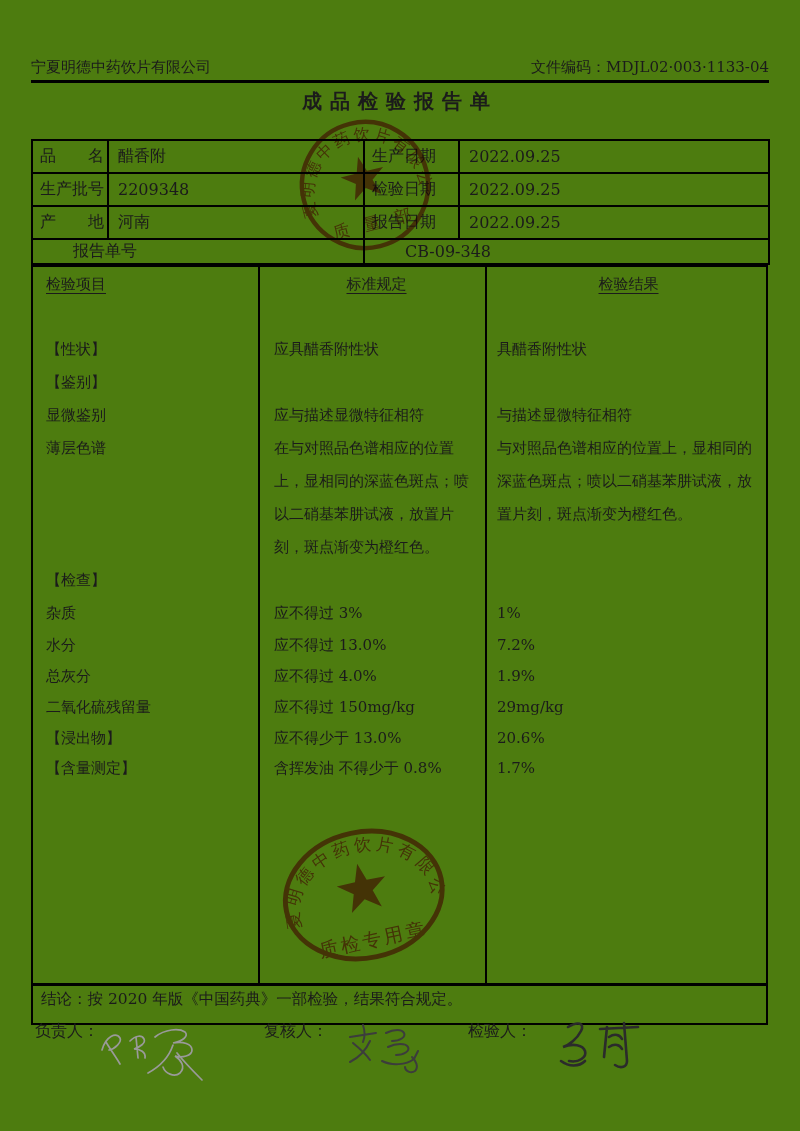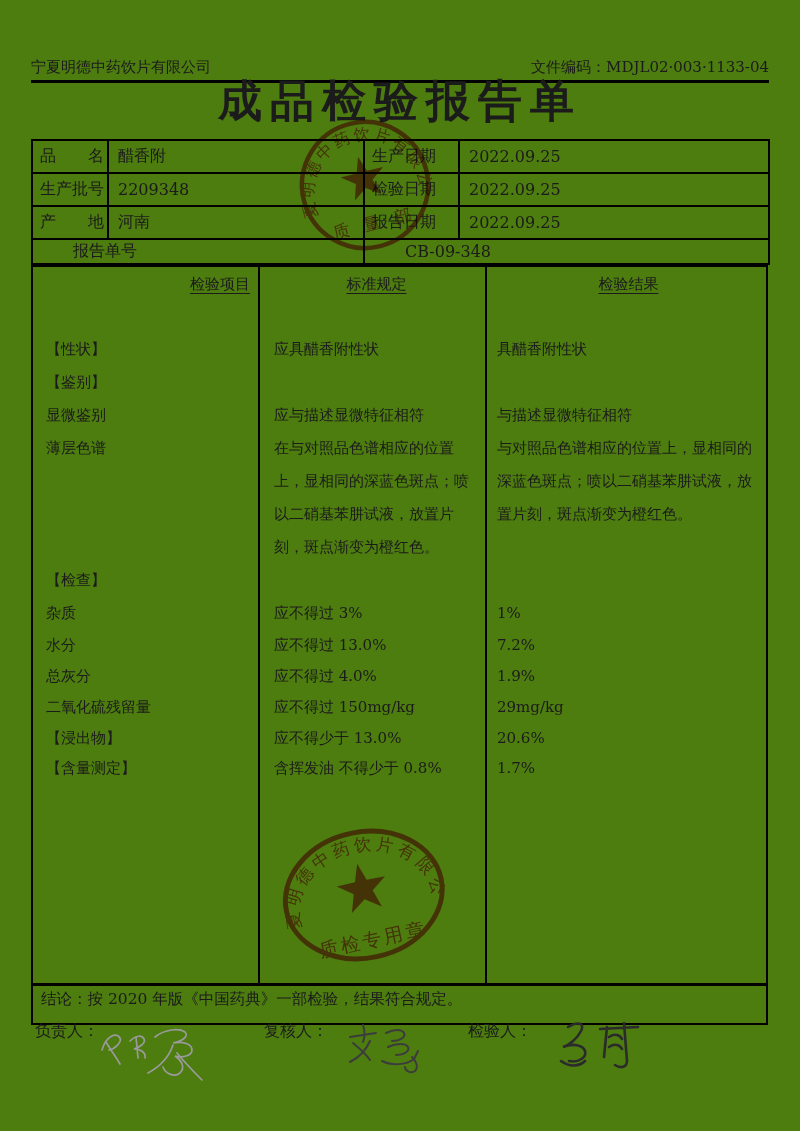--- a/index.html
+++ b/index.html
@@ -9,21 +9,21 @@
   }
   
   .doc-header{
     position:absolute;left:31px;right:31px;top:53px;height:24px;
     border-bottom:3px solid #000;display:flex;justify-content:space-between;
     align-items:flex-end;font-size:15px;padding-bottom:3px;
   }
   .doc-header .right{white-space:nowrap;}
   .page-title{
     position:absolute;top:84px;left:0;width:100%;text-align:center;
-    font-size:44px;font-weight:bold;letter-spacing:8px;line-height:34px;
+    font-size:20px;font-weight:bold;letter-spacing:8px;line-height:34px;
   }
   
   .info-table{
     position:absolute;top:139px;left:31px;width:737px;
     border-collapse:collapse;table-layout:fixed;font-size:16px;
   }
   .info-table td{
     border:2px solid #000;height:31px;padding:0 2px 0 7px;
     overflow:hidden;white-space:nowrap;margin-top:8px;
   }
@@ -35,21 +35,21 @@
     border:2px solid #000;border-top-width:3px;box-sizing:border-box;
     display:flex;font-size:15px;
   }
   .rcol{display:flex;flex-direction:column;box-sizing:border-box;height:100%;}
   .rcol.c1{width:227px;border-right:2px solid #000;}
   .rcol.c2{width:227px;border-right:2px solid #000;}
   .rcol.c3{flex:1;}
   .cell{box-sizing:border-box;line-height:33px;padding:0 8px 0 13px;overflow:hidden;}
   .c2 .cell{padding:0 6px 0 14px;}
   .c3 .cell{padding:0 6px 0 10px;}
-  .cell.hd{height:40px;padding-top:7px;line-height:20px;text-align:right;}
+  .cell.hd{height:40px;padding-top:7px;line-height:20px;}
   .cell.hd span{text-decoration:underline;text-underline-offset:4px;}
   .c2 .cell.hd,.c3 .cell.hd{text-align:center;}
   .cell.sp{height:26px;}
   .cell.h33{height:33px;}
   .cell.h132{height:132px;}
   .cell.h32{height:32px;}
   .cell.h31{height:31px;}
   .cell.h30{height:30px;}
   .cell.fill{flex:1;}
   

